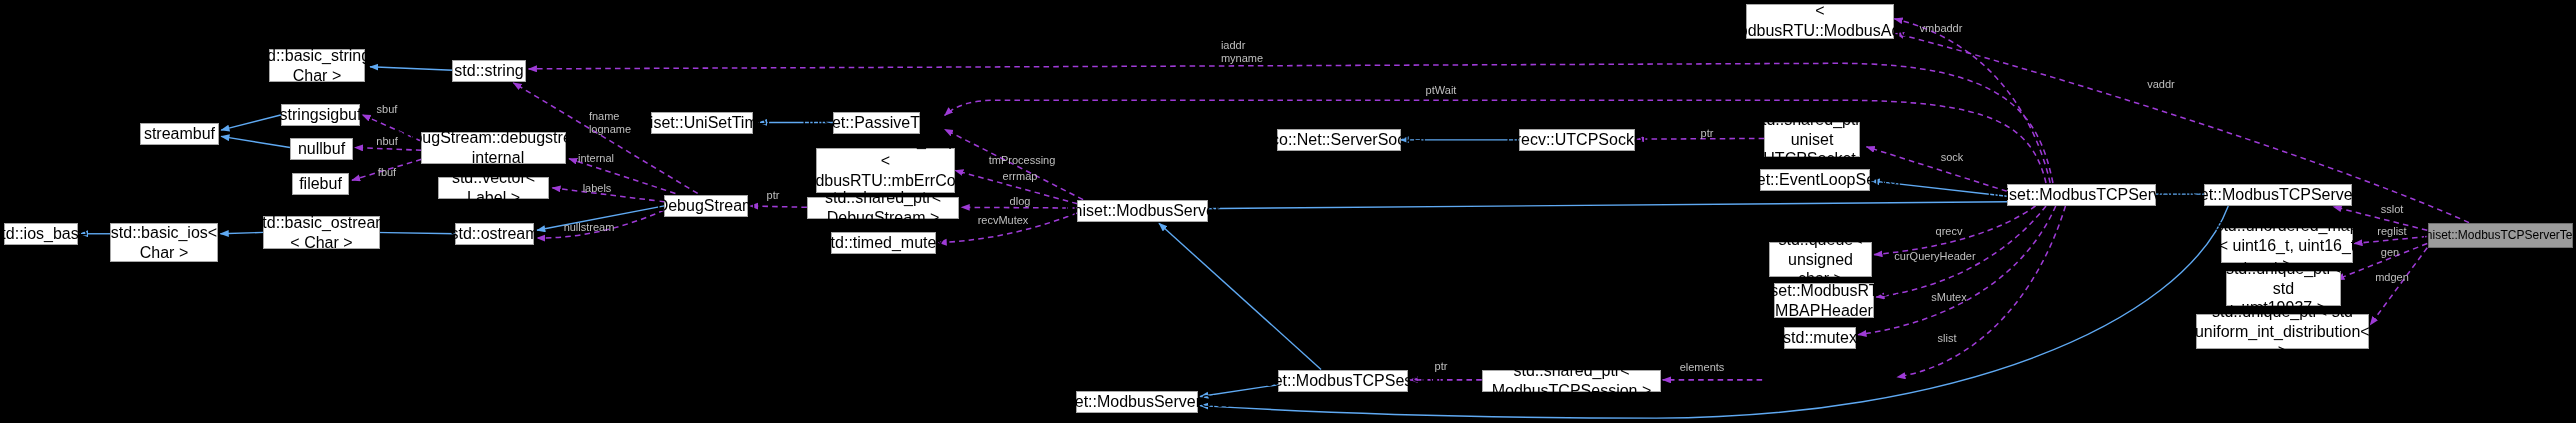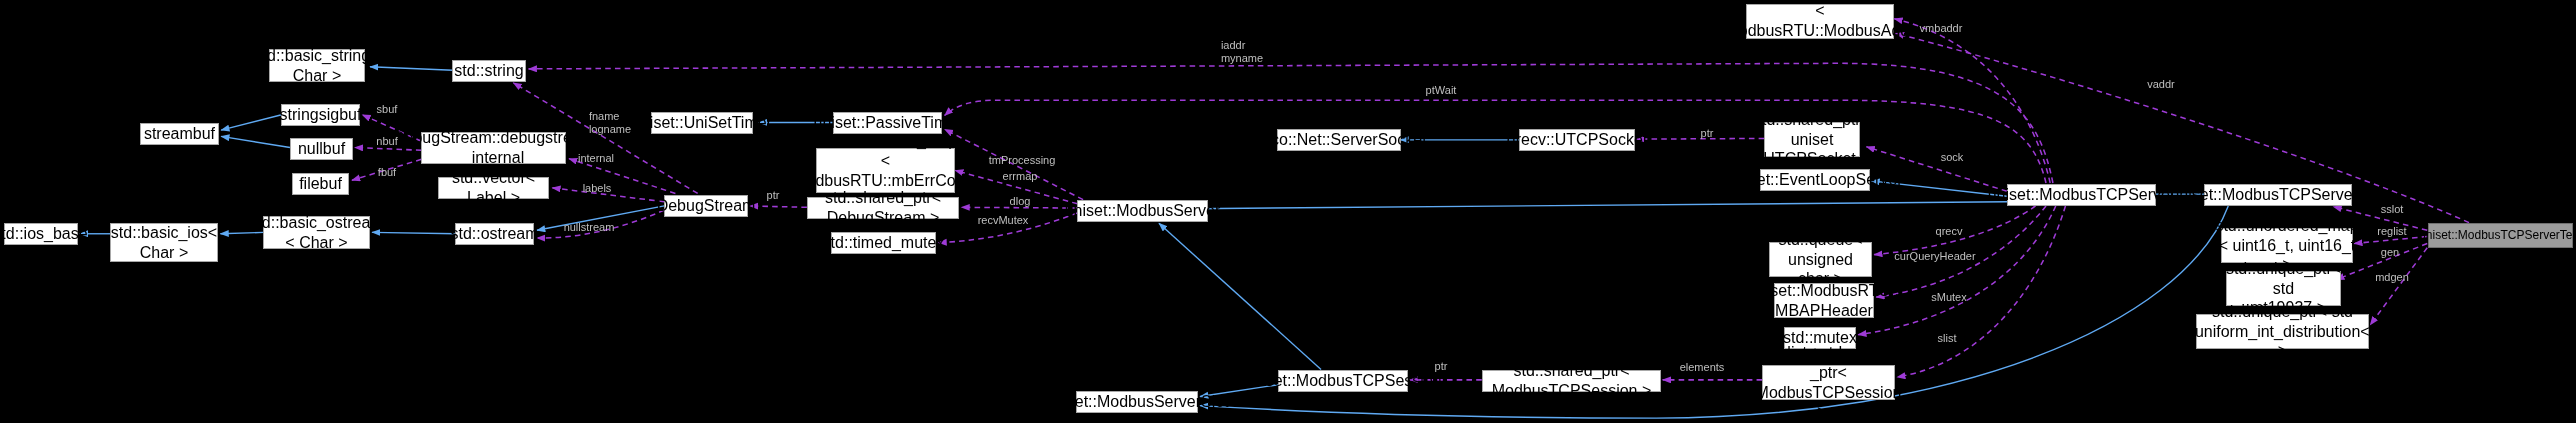--- a/index.html
+++ b/index.html
@@ -94,25 +94,25 @@
   <div class="node" style="left:452px;top:60px;width:74px;height:21.6px">std::string</div>
   <div class="node" style="left:281px;top:104px;width:79px;height:21.6px">stringsigbuf</div>
   <div class="node" style="left:140px;top:123px;width:79px;height:21.6px">streambuf</div>
   <div class="node" style="left:290px;top:138px;width:63px;height:21.6px">nullbuf</div>
   <div class="node" style="left:292px;top:173px;width:57px;height:21.6px">filebuf</div>
   <div class="node" style="left:421px;top:132px;width:145px;height:32px">DebugStream::debugstream
 _internal</div>
   <div class="node" style="left:438px;top:177px;width:111px;height:21.6px">std::vector&lt; Label &gt;</div>
   <div class="node" style="left:3.5px;top:223px;width:74px;height:21.6px">std::ios_base</div>
   <div class="node" style="left:110px;top:223px;width:108px;height:39px">std::basic_ios&lt; Char &gt;</div>
-  <div class="node" style="left:263px;top:216px;width:107px;height:33px">std::basic_ostream
+  <div class="node" style="left:263px;top:216px;width:117px;height:33px">std::basic_ostream
 &lt; Char &gt;</div>
   <div class="node" style="left:455px;top:223px;width:79px;height:21.6px">std::ostream</div>
   <div class="node" style="left:651px;top:112px;width:102px;height:21.6px">uniset::UniSetTimer</div>
-  <div class="node" style="left:833px;top:112px;width:109px;height:21.6px">uniset::PassiveTimer</div>
+  <div class="node" style="left:833px;top:112px;width:87px;height:21.6px">uniset::PassiveTimer</div>
   <div class="node" style="left:816px;top:148px;width:139px;height:45px">std::unordered_map
 &lt; ModbusRTU::mbErrCode,
 size_t &gt;</div>
   <div class="node" style="left:664px;top:195px;width:84px;height:21.6px">DebugStream</div>
   <div class="node" style="left:807px;top:197px;width:152px;height:21.6px">std::shared_ptr&lt; DebugStream &gt;</div>
   <div class="node" style="left:831px;top:232px;width:105px;height:21.6px">std::timed_mutex</div>
   <div class="node" style="left:1077px;top:200px;width:131px;height:21.6px">uniset::ModbusServer</div>
   <div class="node" style="left:1277px;top:129px;width:124px;height:21.6px">Poco::Net::ServerSocket</div>
   <div class="node" style="left:1519px;top:129px;width:116px;height:21.6px">qrecv::UTCPSocket</div>
   <div class="node" style="left:1764px;top:122px;width:96px;height:35px">std::shared_ptr&lt; uniset
@@ -121,22 +121,20 @@
   <div class="node" style="left:1746px;top:3.5px;width:148px;height:35px">std::unordered_set
 &lt; ModbusRTU::ModbusAddr &gt;</div>
   <div class="node" style="left:2007px;top:184px;width:149px;height:21.6px">uniset::ModbusTCPServer</div>
   <div class="node" style="left:2204px;top:184px;width:148px;height:21.6px">uniset::ModbusTCPServerSlot</div>
   <div class="node main" style="left:2428px;top:223px;width:145px;height:25px">uniset::ModbusTCPServerTest</div>
   <div class="node" style="left:1769px;top:242px;width:103px;height:35px">std::queue&lt; unsigned
 char &gt;</div>
   <div class="node" style="left:1774px;top:283px;width:100px;height:35px">uniset::ModbusRTU::
 MBAPHeader</div>
   <div class="node" style="left:1784px;top:327px;width:72px;height:21.6px">std::mutex</div>
-  <div class="node" style="left:1762px;top:365px;width:133px;height:35px">std::list&lt; std::shared
-_ptr&lt; ModbusTCPSession &gt; &gt;</div>
   <div class="node" style="left:2221px;top:228px;width:132px;height:35px">std::unordered_map
 &lt; uint16_t, uint16_t &gt;</div>
   <div class="node" style="left:2226px;top:271px;width:115px;height:35px">std::unique_ptr&lt; std
 ::mt19937 &gt;</div>
   <div class="node" style="left:2196px;top:314px;width:173px;height:35px">std::unique_ptr&lt; std
 ::uniform_int_distribution&lt;&gt; &gt;</div>
   <div class="node" style="left:1278px;top:370px;width:130px;height:21.6px">uniset::ModbusTCPSession</div>
   <div class="node" style="left:1482px;top:370px;width:179px;height:21.6px">std::shared_ptr&lt; ModbusTCPSession &gt;</div>
   <div class="node" style="left:1076px;top:391px;width:122px;height:21.6px">uniset::ModbusServerSlot</div>
 

